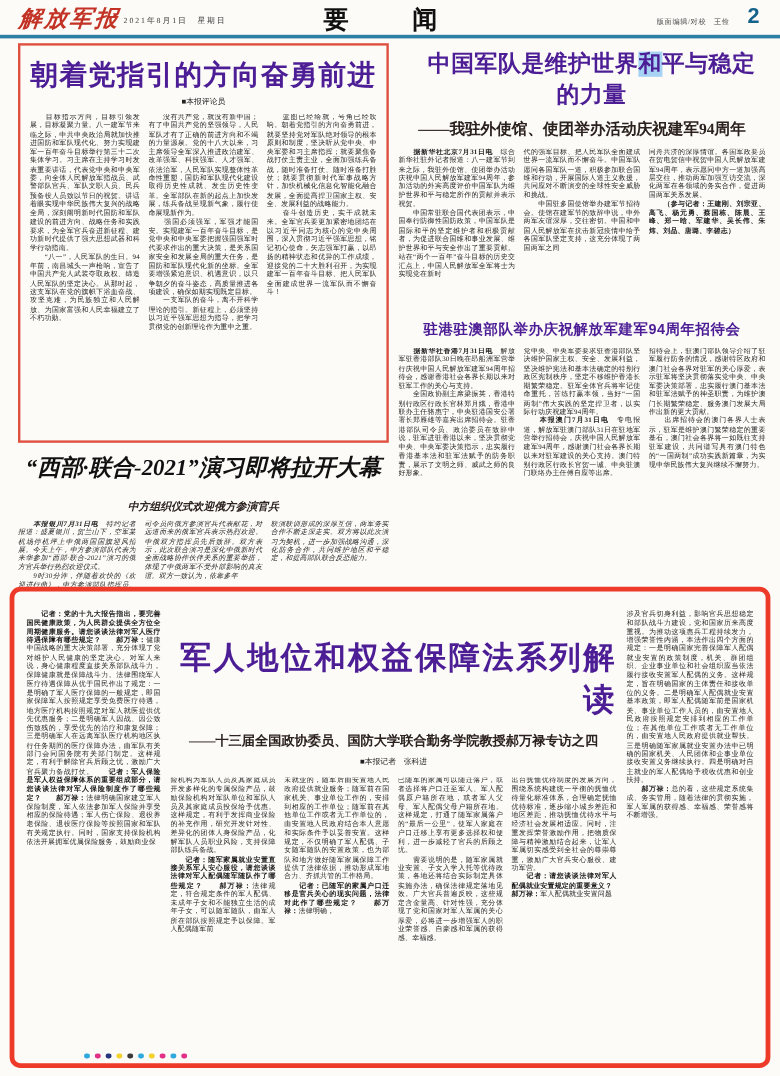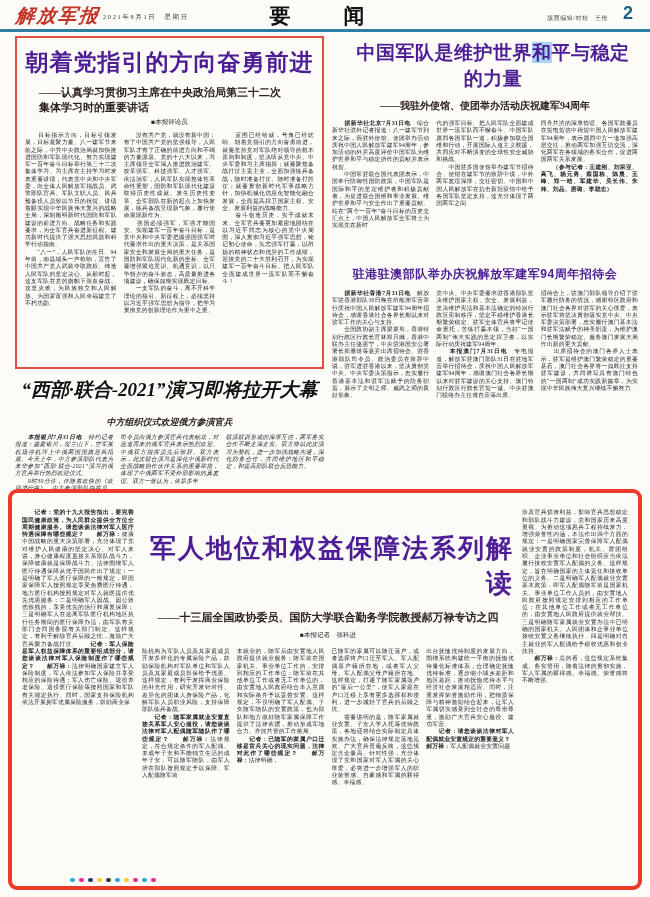--- a/index.html
+++ b/index.html
@@ -32,21 +32,21 @@
       box-sizing:border-box;padding:4px 8px;background:#fcfbf8;}
   .a1-hl{font-size:23px;letter-spacing:1px;margin-top:5px;}
   .a1-sub{font-size:11px;line-height:15px;margin:7px 4px 0 14px;white-space:pre-line;}
   .a1-byline{margin-top:3px;}
   .a1 .cols{height:236px;margin-top:5px;}
 
   
   .a2{position:absolute;left:332px;top:40px;width:306px;}
   .a2-hl{font-size:19px;letter-spacing:.5px;margin-left:16px;}
   .a2-hl .hl-mark{background:#a6d2f3;}
-  .a2-sub{text-align:center;font-size:10px;margin-top:7px;}
+  .a2-sub{text-align:center;font-size:13px;margin-top:7px;}
   .a2 .cols{height:158px;margin-top:7px;}
 
   
   .a3{position:absolute;left:332px;top:266px;width:306px;}
   .a3-hl{font-size:12px;letter-spacing:.5px;}
   .a3 .cols{height:188px;margin-top:7px;}
 
   
   .a4{position:absolute;left:15px;top:377px;width:309px;font-style:italic;}
   .a4-hl{font-family:"Liberation Serif",serif;font-weight:bold;text-align:center;font-size:19px;color:#111;}
@@ -73,22 +73,20 @@
 
   <div class="masthead">解放军报</div>
   <div class="hdate">2021年8月1日　星期日</div>
   <div class="hsection">要　闻</div>
   <div class="heditor">版面编辑/对校　王俭</div>
   <div class="hpagenum">2</div>
   <div class="hrule"></div>
 
   <section class="a1">
     <div class="hl-sans a1-hl">朝着党指引的方向奋勇前进</div>
-    <div class="subhead a1-sub">——认真学习贯彻习主席在中央政治局第三十二次
-集体学习时的重要讲话</div>
     <div class="byline a1-byline">■本报评论员</div>
     <div class="cols">
       <div class="col">　　目标指示方向，目标引领发展，目标凝聚力量。八一建军节来临之际，中共中央政治局就加快推进国防和军队现代化、努力实现建军一百年奋斗目标举行第三十二次集体学习。习主席在主持学习时发表重要讲话，代表党中央和中央军委，向全体人民解放军指战员、武警部队官兵、军队文职人员、民兵预备役人员致以节日的祝贺。讲话着眼实现中华民族伟大复兴的战略全局，深刻阐明新时代国防和军队建设的前进方向、战略任务和实践要求，为全军官兵奋进新征程、建功新时代提供了强大思想武器和科学行动指南。
 　　“八一”，人民军队的生日。94年前，南昌城头一声枪响，宣告了中国共产党人武装夺取政权、缔造人民军队的坚定决心。从那时起，这支军队在党的旗帜下浴血奋战、攻坚克难，为民族独立和人民解放、为国家富强和人民幸福建立了不朽功勋。</div>
       <div class="col">　　没有共产党，就没有新中国；有了中国共产党的坚强领导，人民军队才有了正确的前进方向和不竭的力量源泉。党的十八大以来，习主席领导全军深入推进政治建军、改革强军、科技强军、人才强军、依法治军，人民军队实现整体性革命性重塑，国防和军队现代化建设取得历史性成就、发生历史性变革。全军部队在新的起点上加快发展，练兵备战呈现新气象，履行使命展现新作为。
 　　强国必须强军，军强才能国安。实现建军一百年奋斗目标，是党中央和中央军委把握强国强军时代要求作出的重大决策，是关系国家安全和发展全局的重大任务，是国防和军队现代化新的坐标。全军要增强紧迫意识、机遇意识，以只争朝夕的奋斗姿态，高质量推进各项建设，确保如期实现既定目标。
 　　一支军队的奋斗，离不开科学理论的指引。新征程上，必须坚持以习近平强军思想为指导，把学习贯彻党的创新理论作为重中之重。</div>
       <div class="col">　　蓝图已经绘就，号角已经吹响。朝着党指引的方向奋勇前进，就要坚持党对军队绝对领导的根本原则和制度，坚决听从党中央、中央军委和习主席指挥；就要聚焦备战打仗主责主业，全面加强练兵备战，随时准备打仗、随时准备打胜仗；就要贯彻新时代军事战略方针，加快机械化信息化智能化融合发展，全面提高捍卫国家主权、安全、发展利益的战略能力。
 　　奋斗创造历史，实干成就未来。全军官兵要更加紧密地团结在以习近平同志为核心的党中央周围，深入贯彻习近平强军思想，铭记初心使命，矢志强军打赢，以昂扬的精神状态和优异的工作成绩，迎接党的二十大胜利召开，为实现建军一百年奋斗目标、把人民军队全面建成世界一流军队而不懈奋斗！</div>
     </div>

